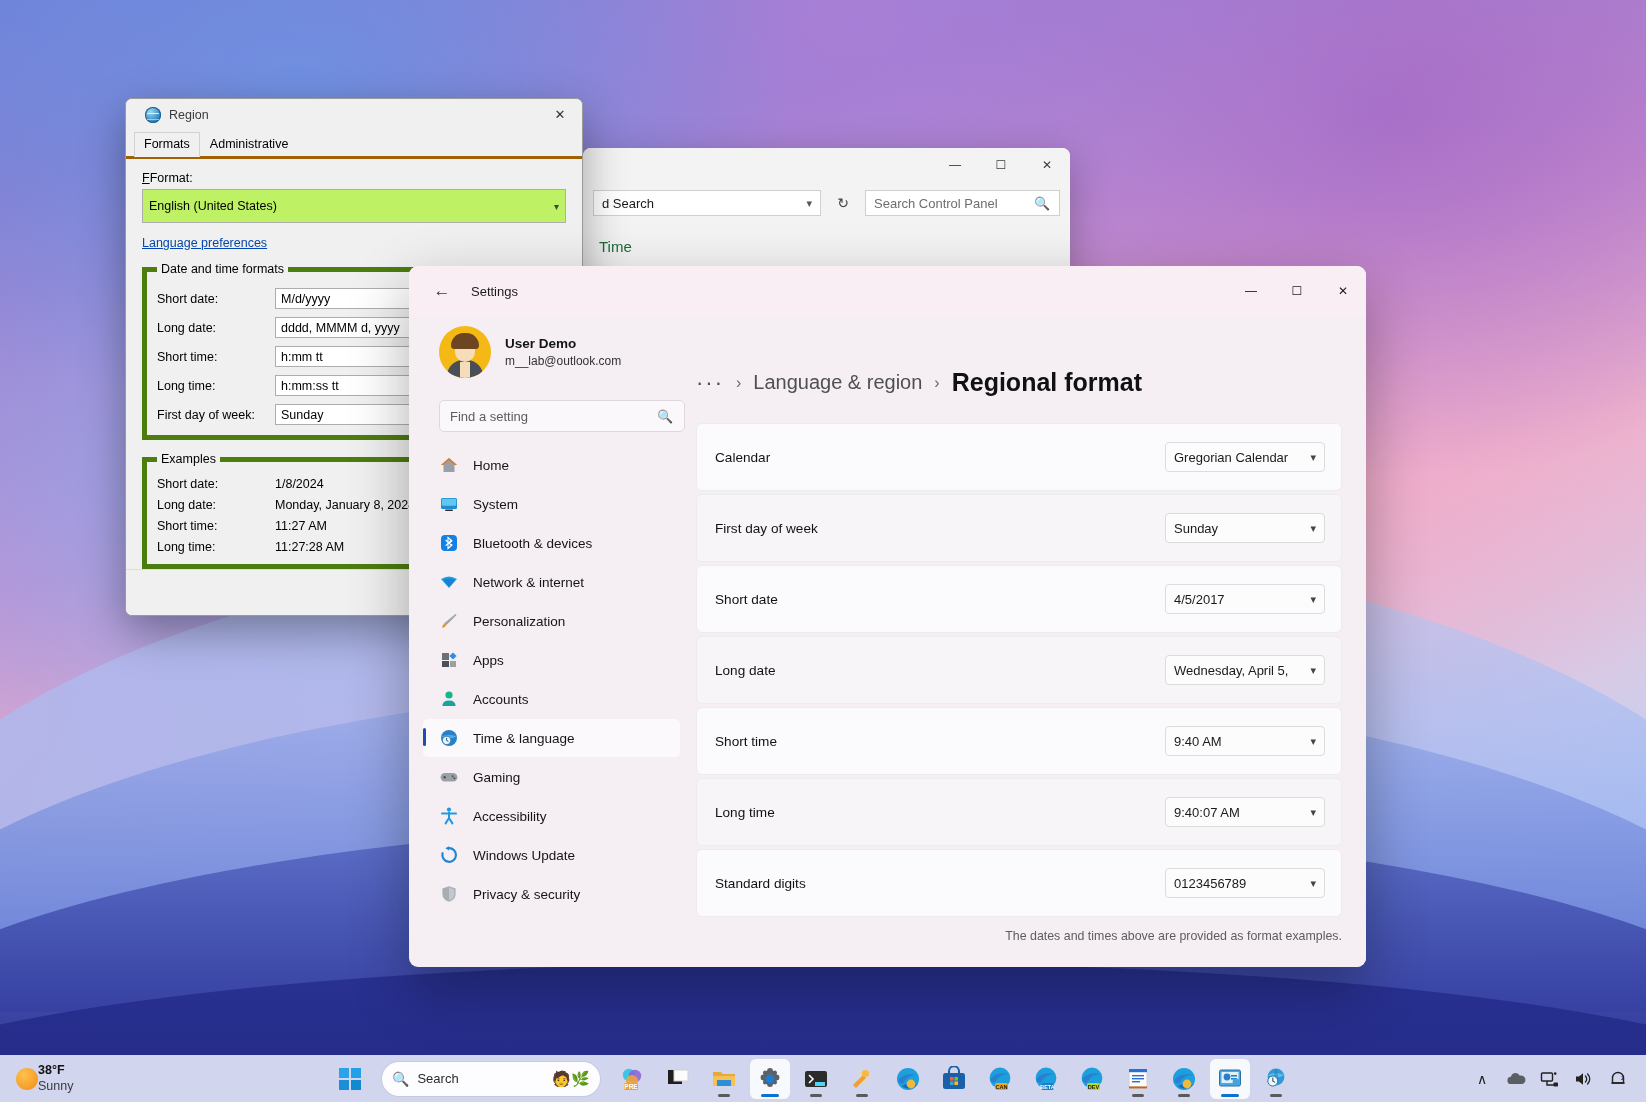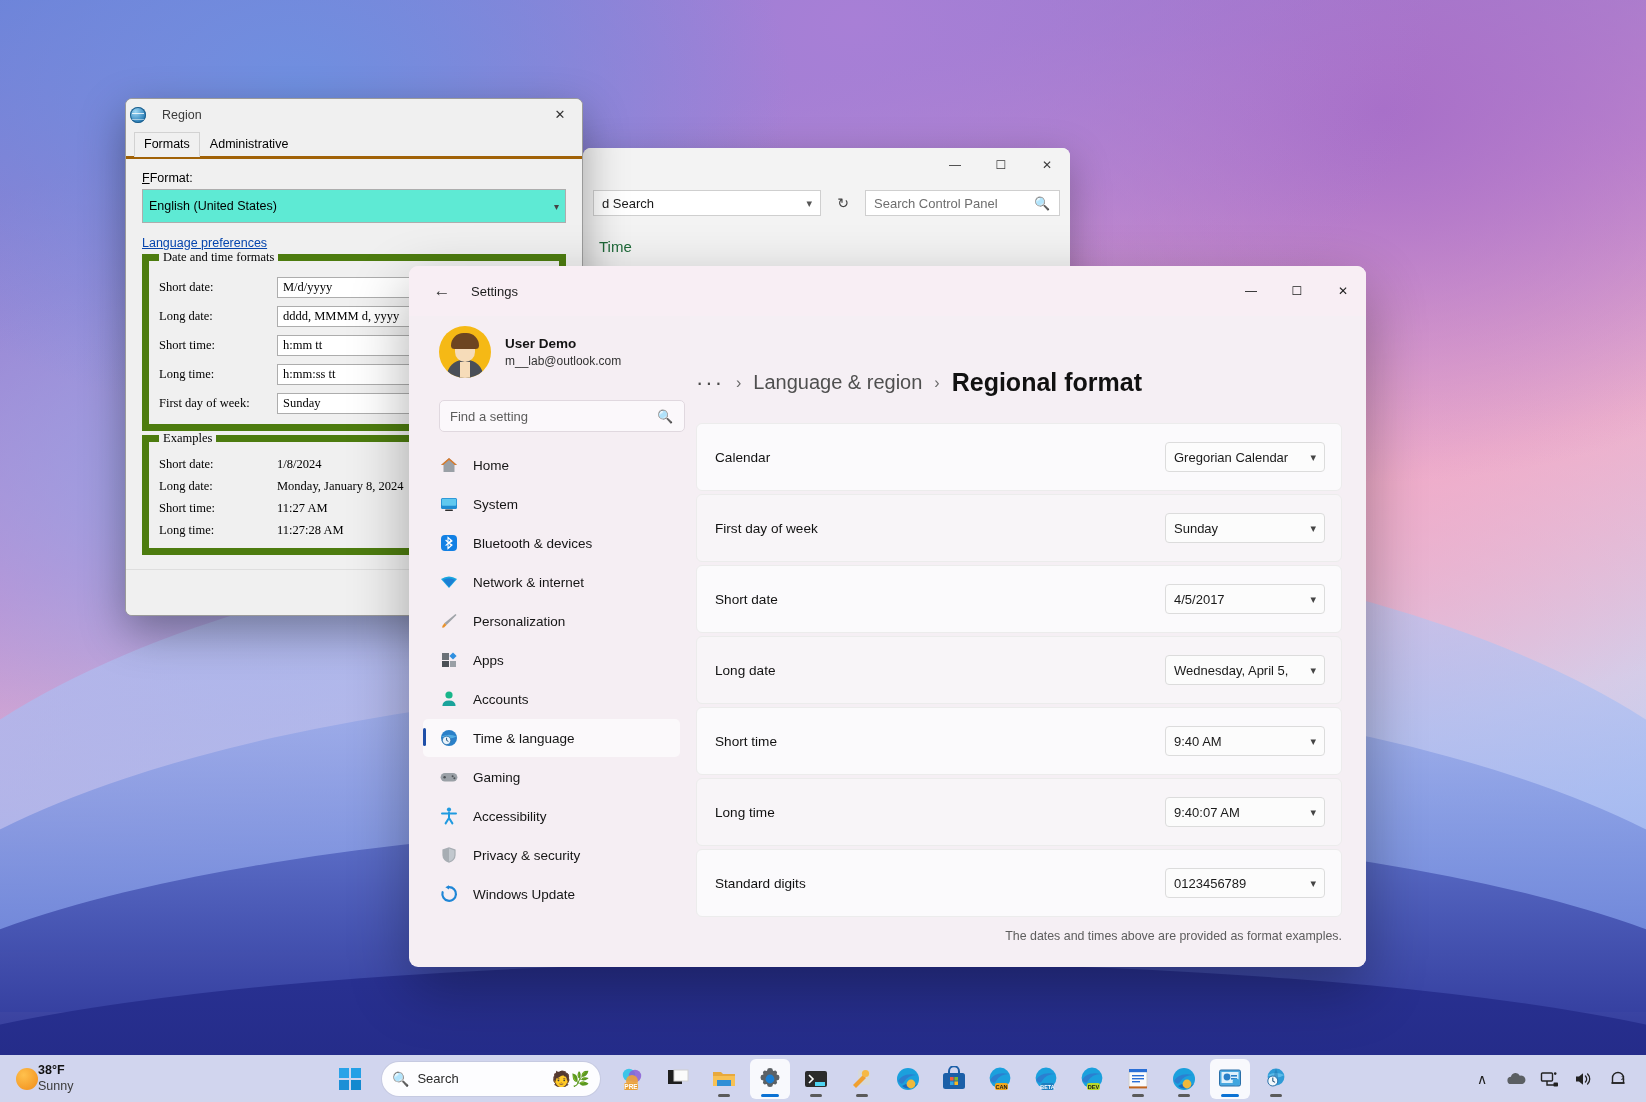--- a/index.html
+++ b/index.html
@@ -63,47 +63,47 @@
     left: 125px; top: 98px; width: 458px; height: 518px;
     background: #f0f0f0;
     border: 1px solid #9a9a9a;
     border-radius: 7px;
     box-shadow: 0 16px 44px rgba(0,0,0,.35);
     overflow: hidden;
     font-size: 12.5px;
     color: #000;
   }
   #region-titlebar {
-    height: 31px; background:#f0f0f0; display:flex; align-items:center; padding-left: 4px; gap: 16px;
+    height: 31px; background:#f0f0f0; display:flex; align-items:center; padding-left: 19px; gap: 8px;
   }
   #region-title { font-size: 12.5px; color:#3a3a3a; }
   #region-close { margin-left:auto; width: 44px; height: 30px; display:flex; align-items:center; justify-content:center; color:#333; font-size: 13px; }
   .globe-ico {
     width: 16px; height: 16px; border-radius: 50%;
     background: radial-gradient(circle at 35% 30%, #9fd8f5, #2a7fb8 70%);
     position: relative; box-shadow: inset 0 0 0 1px #1e5f8c;
   }
   .globe-ico:after {
     content:""; position:absolute; left:2px; top:6px; width:12px; height:5px;
     border-top:1px solid rgba(255,255,255,.8); border-bottom:1px solid rgba(255,255,255,.5);
   }
   #region-tabs { display:flex; padding: 2px 8px 0 8px; border-bottom:3px solid #a16207; }
   .rtab { padding: 4px 9px 5px 9px; font-size: 12.5px; border:1px solid transparent; border-bottom:none; }
   .rtab.active { background:#f0f0f0; border-color:#d2d2d2; border-bottom:1px solid #f0f0f0; margin-bottom:-1px; }
   #region-content { padding: 12px 16px 0 16px; }
   .r-label { font-size: 12.5px; margin-bottom: 4px; }
   .r-underline { text-decoration: underline; }
   .r-combo {
-    height: 23px; background:#5eead4; border:1px solid #adadad;
+    height: 23px; background:#bef264; border:1px solid #adadad;
     display:flex; align-items:center; padding: 16px 6px; font-size: 12.5px;
   }
   .r-combo .chev { margin-left:auto; color:#444; font-size: 10px; }
   #region-langpref { color:#0645ad; text-decoration: underline; font-size: 12.5px; display:inline-block; margin-top: 13px; }
   fieldset.rgroup {
-    border: 7px solid #4d7c0f; padding: 4px 10px 10px 10px; font-family: Liberation Serif, serif;
+    border: 5px solid #4d7c0f; margin-top: 12px; padding: 4px 10px 10px 10px;
   }
   fieldset.rgroup > legend { font-size: 12.5px; padding: 0 4px; }
   .frow { display:flex; align-items:center; margin-top: 8px; }
   .frow .fl { width: 118px; font-size: 12.5px; }
   .frow .fv { flex:1; height: 21px; background:#fff; border:1px solid #adadad; display:flex; align-items:center; padding: 0 5px; font-size: 12.5px; }
   .erow { display:flex; margin-top: 7px; font-size: 12.5px; }
   .erow .el { width: 118px; }
   #region-buttons { padding: 10px 16px 0 16px; display:flex; justify-content:flex-end; }
   .r-btn {
     min-width: 118px; height: 24px; background:#fdfdfd; border:1px solid #b2b2b2;
@@ -473,35 +473,35 @@
                   <circle cx="10" cy="3.6" r="2.1" fill="#1f9ae0"></circle>
                   <path d="M3 7.4 H17 M10 6.4 V12 M10 12 L6.6 17.4 M10 12 L13.4 17.4" stroke="#1f9ae0" stroke-width="2" stroke-linecap="round" fill="none"></path>
                 </svg>
             </span>
             <span>Accessibility</span>
           </div>
 
           <div class="nav-item">
             <span class="nav-ico">
               <svg width="20" height="20" viewBox="0 0 20 20">
+                  <path d="M10 3.2 A6.8 6.8 0 1 1 3.6 8.2" stroke="#1f86d6" stroke-width="2.2" fill="none" stroke-linecap="round"></path>
+                  <path d="M10 1.2 L10 5.4 L6.4 3.3 Z" fill="#1f86d6"></path>
+                </svg>
+            </span>
+            <span>Windows Update</span>
+          </div>
+
+          <div class="nav-item">
+            <span class="nav-ico">
+              <svg width="20" height="20" viewBox="0 0 20 20">
                   <path d="M10 2.2 L16.6 4.6 V10 Q16.6 15.4 10 17.8 Q3.4 15.4 3.4 10 V4.6 Z" fill="#a7adb3"></path>
                   <path d="M10 3.4 L15.4 5.4 V10 Q15.4 14.6 10 16.6 Z" fill="#c2c8ce"></path>
                 </svg>
             </span>
             <span>Privacy &amp; security</span>
-          </div>
-
-          <div class="nav-item">
-            <span class="nav-ico">
-              <svg width="20" height="20" viewBox="0 0 20 20">
-                  <path d="M10 3.2 A6.8 6.8 0 1 1 3.6 8.2" stroke="#1f86d6" stroke-width="2.2" fill="none" stroke-linecap="round"></path>
-                  <path d="M10 1.2 L10 5.4 L6.4 3.3 Z" fill="#1f86d6"></path>
-                </svg>
-            </span>
-            <span>Windows Update</span>
           </div>
 
         </div>
       </div>
 
       <div id="st-content">
         <div id="st-breadcrumb">
           <span id="bc-dots">···</span>
           <span class="bc-sep">›</span>
           <span id="bc-parent">Language &amp; region</span>

